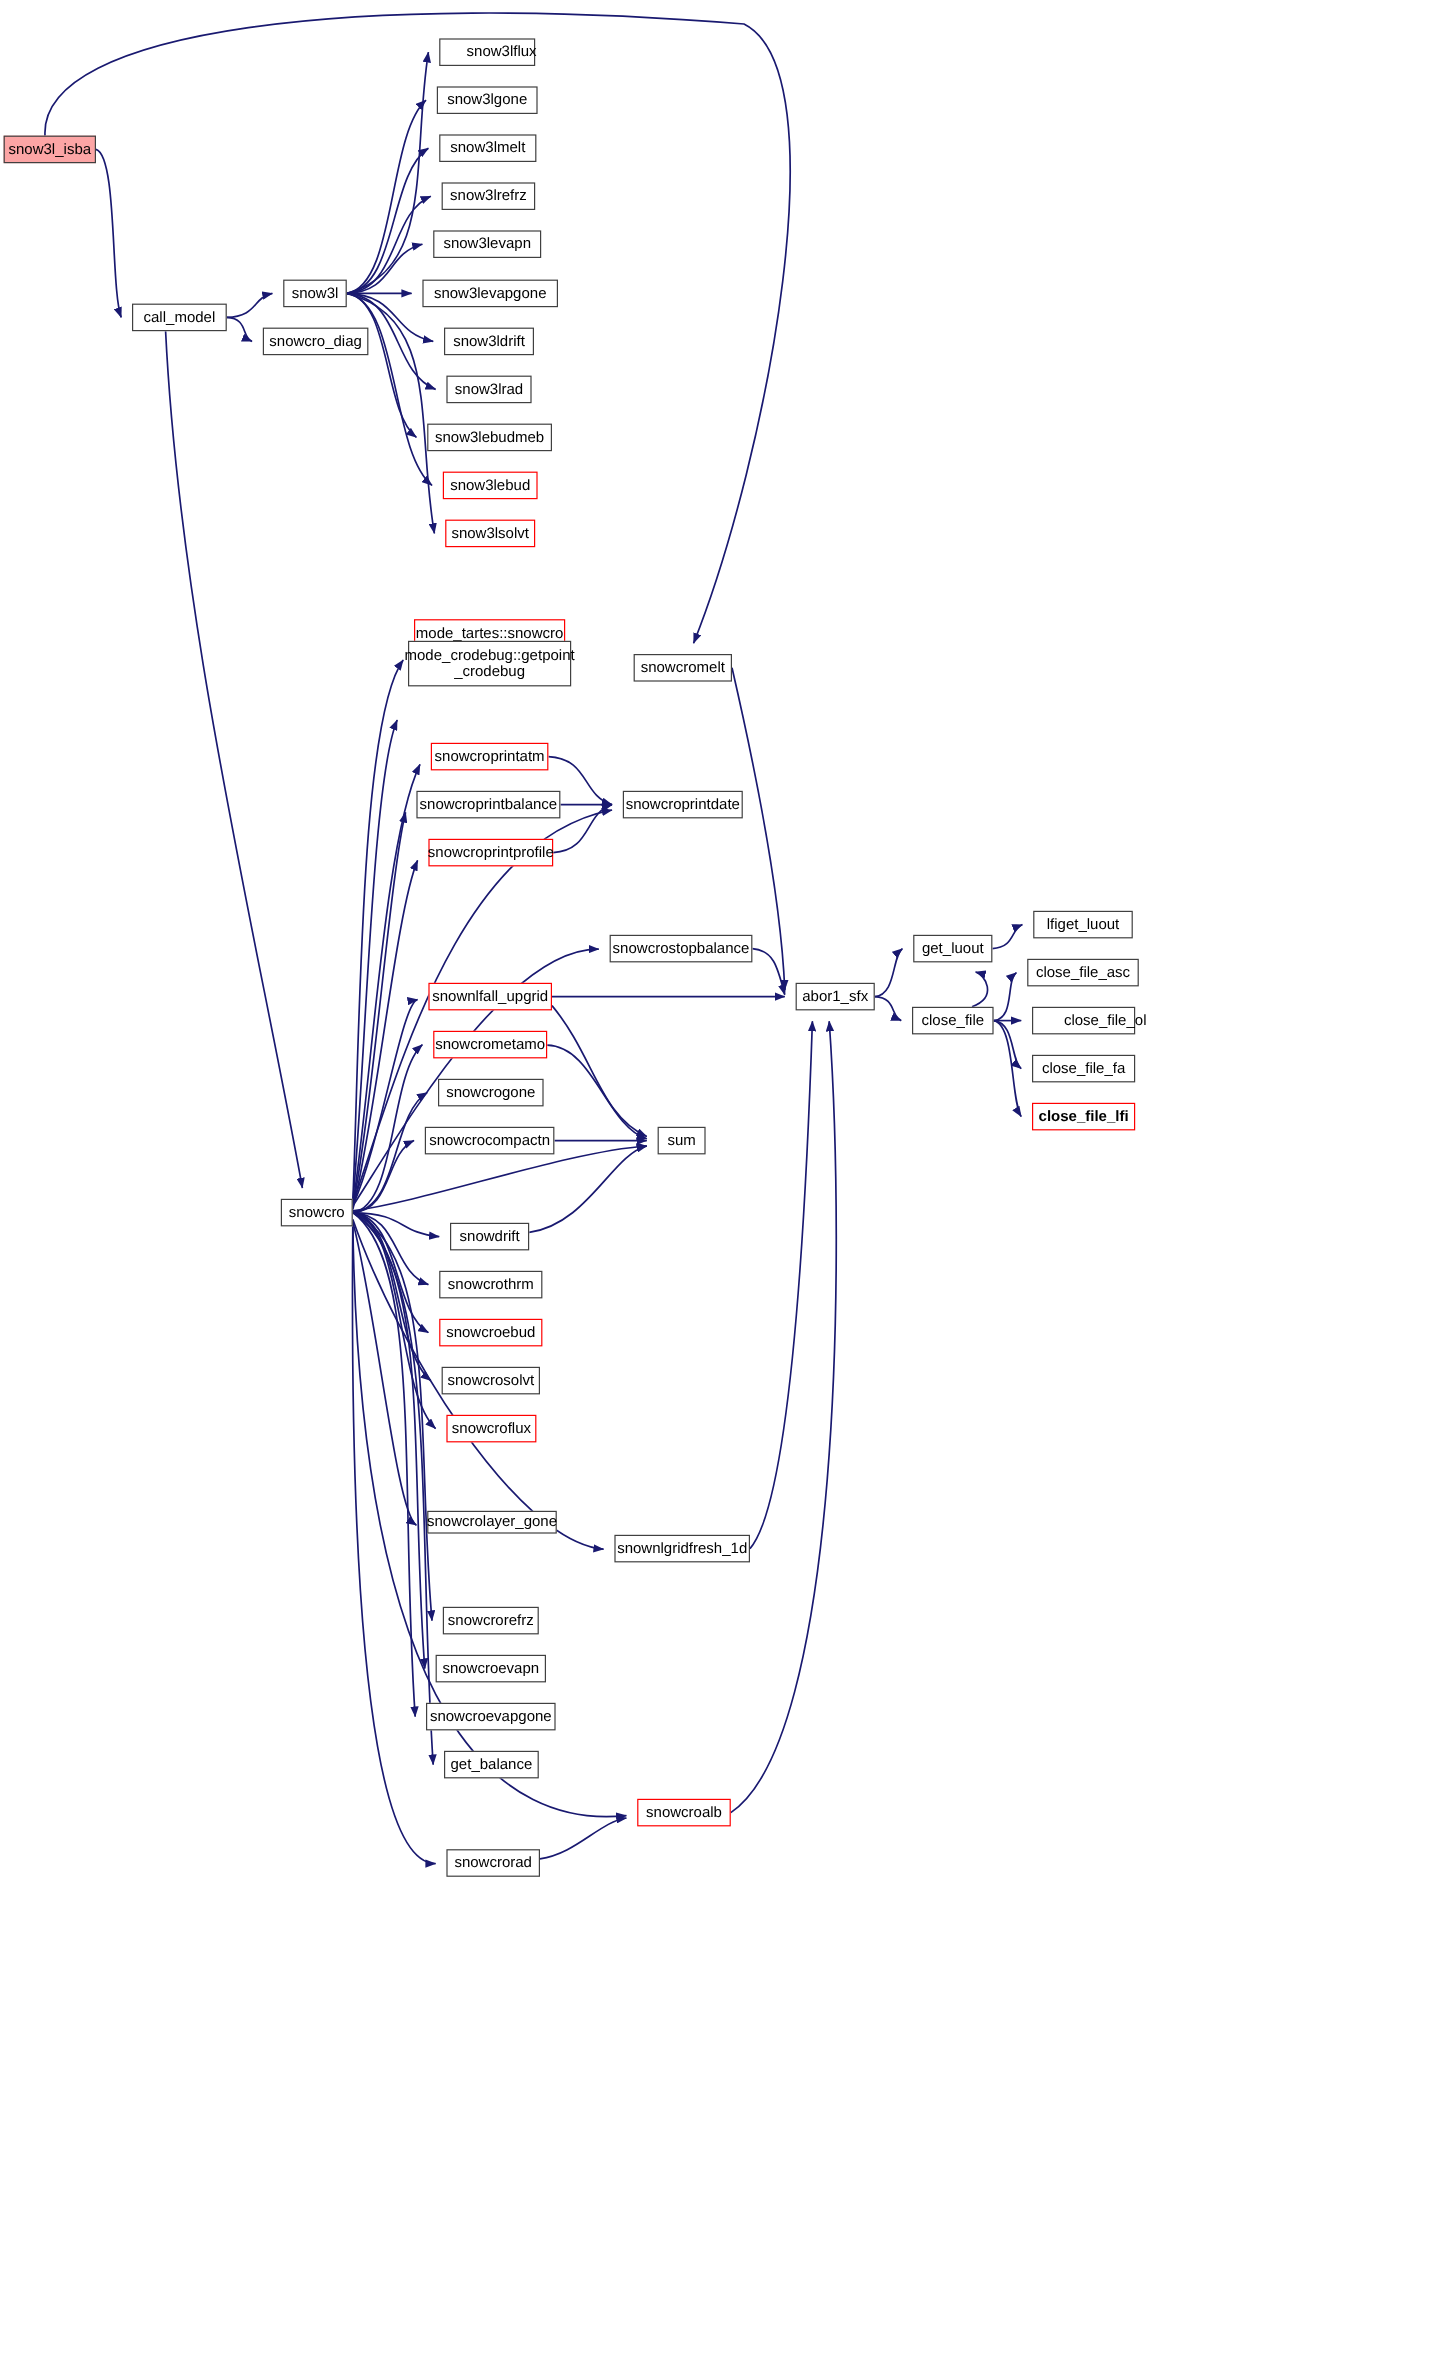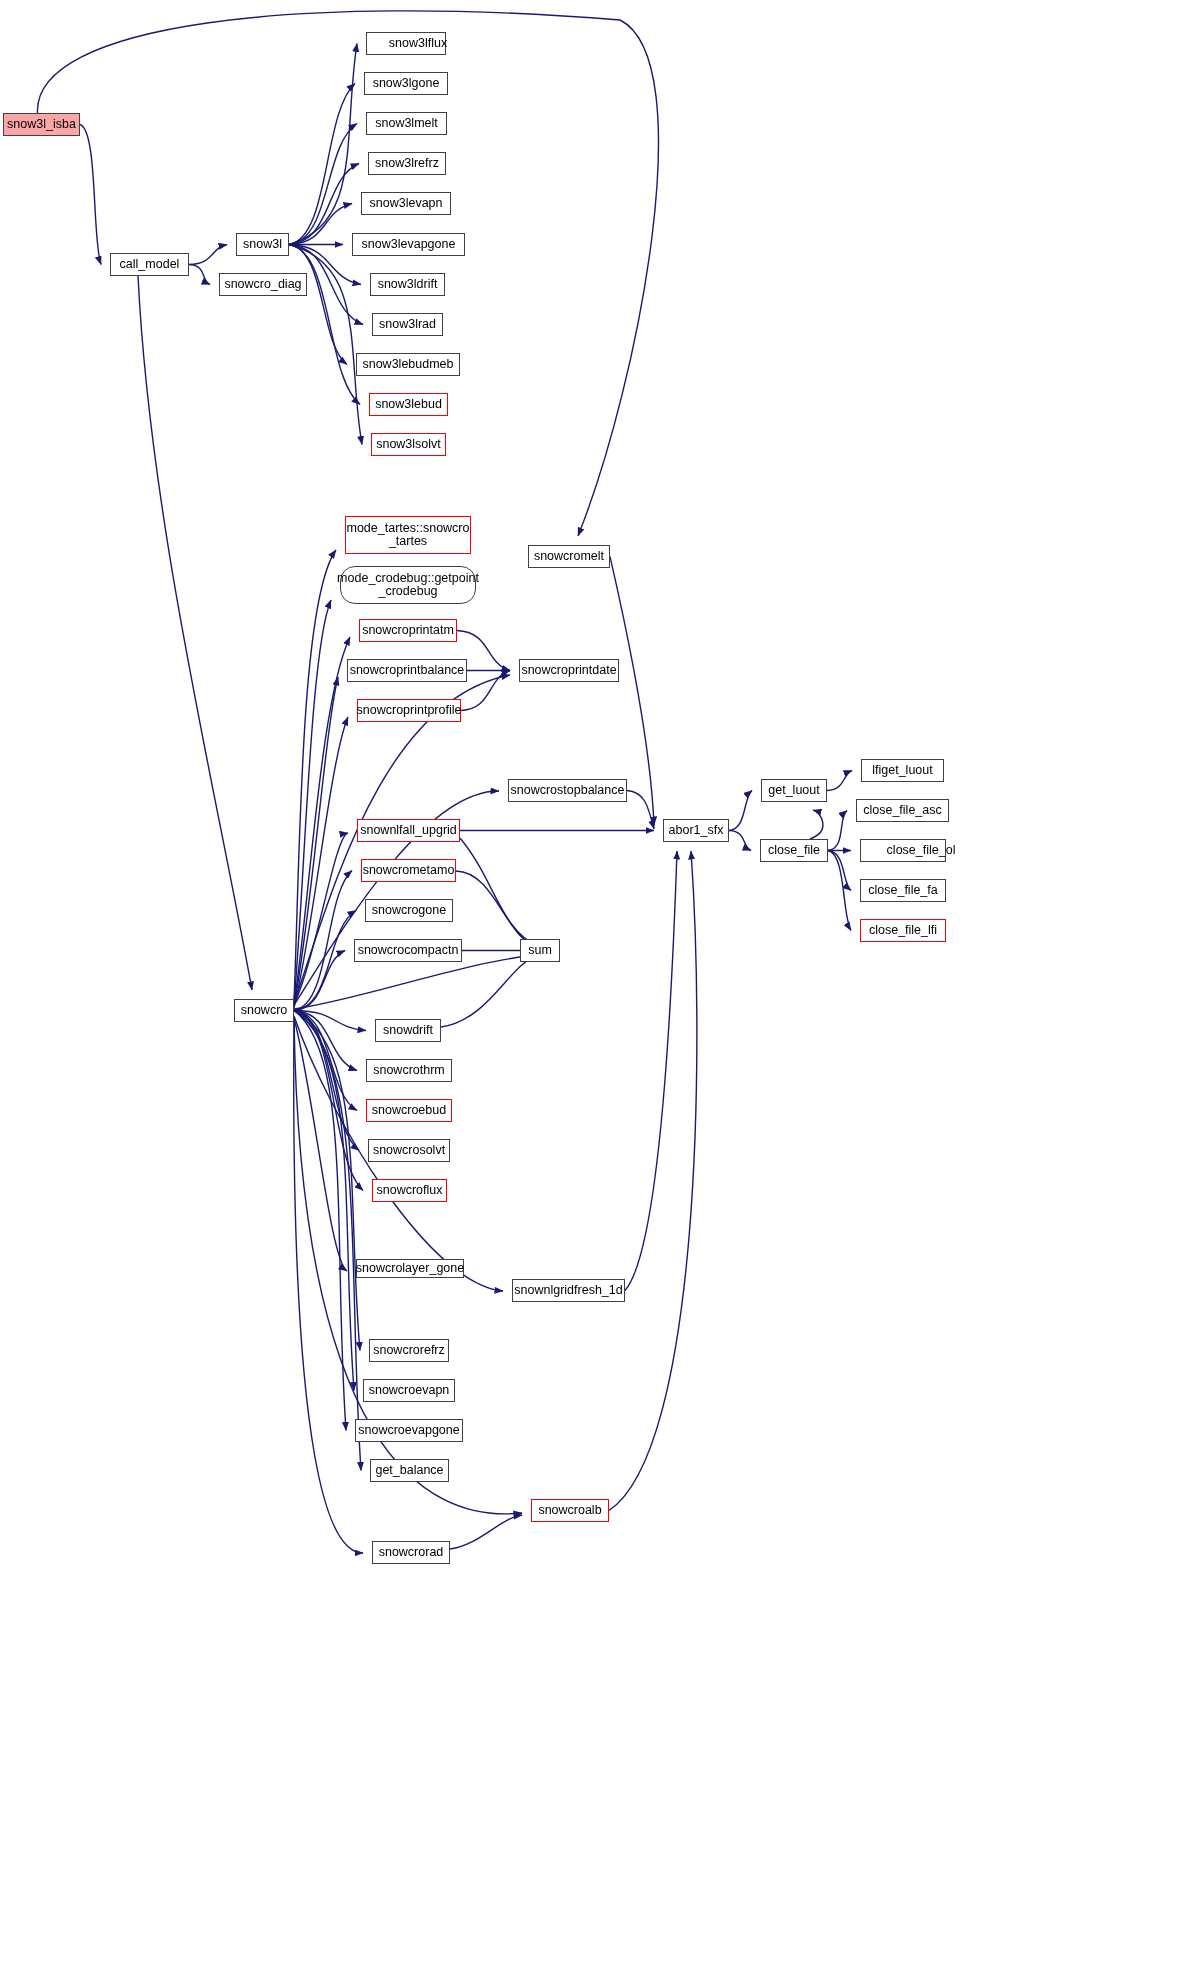--- a/index.html
+++ b/index.html
@@ -133,41 +133,41 @@
     <div class="node" style="left: 368px; top: 152px; width: 78px; height: 23px;">snow3lrefrz</div>
     <div class="node" style="left: 361px; top: 192px; width: 90px; height: 23px;">snow3levapn</div>
     <div class="node" style="left: 352px; top: 233px; width: 113px; height: 23px;">snow3levapgone</div>
     <div class="node" style="left: 370px; top: 273px; width: 75px; height: 23px;">snow3ldrift</div>
     <div class="node" style="left: 372px; top: 313px; width: 71px; height: 23px;">snow3lrad</div>
     <div class="node" style="left: 356px; top: 353px; width: 104px; height: 23px;">snow3lebudmeb</div>
     <div class="node red" style="left: 369px; top: 393px; width: 79px; height: 23px;">snow3lebud</div>
     <div class="node red" style="left: 371px; top: 433px; width: 75px; height: 23px;">snow3lsolvt</div>
     <div class="node red" style="left: 345px; top: 516px; width: 126px; height: 38px;">mode_tartes::snowcro
 _tartes</div>
-    <div class="node" style="left: 340px; top: 566px; width: 136px; height: 38px; border-radius: 15px;">mode_crodebug::getpoint
+    <div class="node" style="left: 340px; top: 534px; width: 136px; height: 38px;">mode_crodebug::getpoint
 _crodebug</div>
     <div class="node" style="left: 528px; top: 545px; width: 82px; height: 23px;">snowcromelt</div>
     <div class="node red" style="left: 359px; top: 619px; width: 98px; height: 23px;">snowcroprintatm</div>
     <div class="node" style="left: 347px; top: 659px; width: 120px; height: 23px;">snowcroprintbalance</div>
     <div class="node" style="left: 519px; top: 659px; width: 100px; height: 23px;">snowcroprintdate</div>
     <div class="node red" style="left: 357px; top: 699px; width: 104px; height: 23px;">snowcroprintprofile</div>
     <div class="node" style="left: 508px; top: 779px; width: 119px; height: 23px;">snowcrostopbalance</div>
     <div class="node red" style="left: 357px; top: 819px; width: 103px; height: 23px;">snownlfall_upgrid</div>
     <div class="node" style="left: 663px; top: 819px; width: 66px; height: 23px;">abor1_sfx</div>
     <div class="node" style="left: 761px; top: 779px; width: 66px; height: 23px;">get_luout</div>
     <div class="node" style="left: 760px; top: 839px; width: 68px; height: 23px;">close_file</div>
     <div class="node" style="left: 861px; top: 759px; width: 83px; height: 23px;">lfiget_luout</div>
     <div class="node" style="left: 856px; top: 799px; width: 93px; height: 23px;">close_file_asc</div>
     <div class="node" style="left: 860px; top: 839px; width: 86px; height: 23px; padding-left: 36px;">close_file_ol</div>
     <div class="node" style="left: 860px; top: 879px; width: 86px; height: 23px;">close_file_fa</div>
-    <div class="node red" style="left: 860px; top: 919px; width: 86px; height: 23px;">close_file_lfi</div>
+    <div class="node red" style="left: 860px; top: 919px; width: 86px; height: 23px; font-weight: bold;">close_file_lfi</div>
     <div class="node red" style="left: 361px; top: 859px; width: 95px; height: 23px;">snowcrometamo</div>
     <div class="node" style="left: 365px; top: 899px; width: 88px; height: 23px;">snowcrogone</div>
     <div class="node" style="left: 354px; top: 939px; width: 108px; height: 23px;">snowcrocompactn</div>
-    <div class="node" style="left: 520px; top: 939px; width: 40px; height: 23px; text-align: right;">sum</div>
+    <div class="node" style="left: 548px; top: 939px; width: 40px; height: 23px; text-align: right;">sum</div>
     <div class="node" style="left: 234px; top: 999px; width: 60px; height: 23px;">snowcro</div>
     <div class="node" style="left: 375px; top: 1019px; width: 66px; height: 23px;">snowdrift</div>
     <div class="node" style="left: 366px; top: 1059px; width: 86px; height: 23px;">snowcrothrm</div>
     <div class="node red" style="left: 366px; top: 1099px; width: 86px; height: 23px;">snowcroebud</div>
     <div class="node" style="left: 368px; top: 1139px; width: 82px; height: 23px;">snowcrosolvt</div>
     <div class="node red" style="left: 372px; top: 1179px; width: 75px; height: 23px;">snowcroflux</div>
     <div class="node" style="left: 356px; top: 1259px; width: 108px; height: 19px;">snowcrolayer_gone</div>
     <div class="node" style="left: 512px; top: 1279px; width: 113px; height: 23px;">snownlgridfresh_1d</div>
     <div class="node" style="left: 369px; top: 1339px; width: 80px; height: 23px;">snowcrorefrz</div>
     <div class="node" style="left: 363px; top: 1379px; width: 92px; height: 23px;">snowcroevapn</div>

